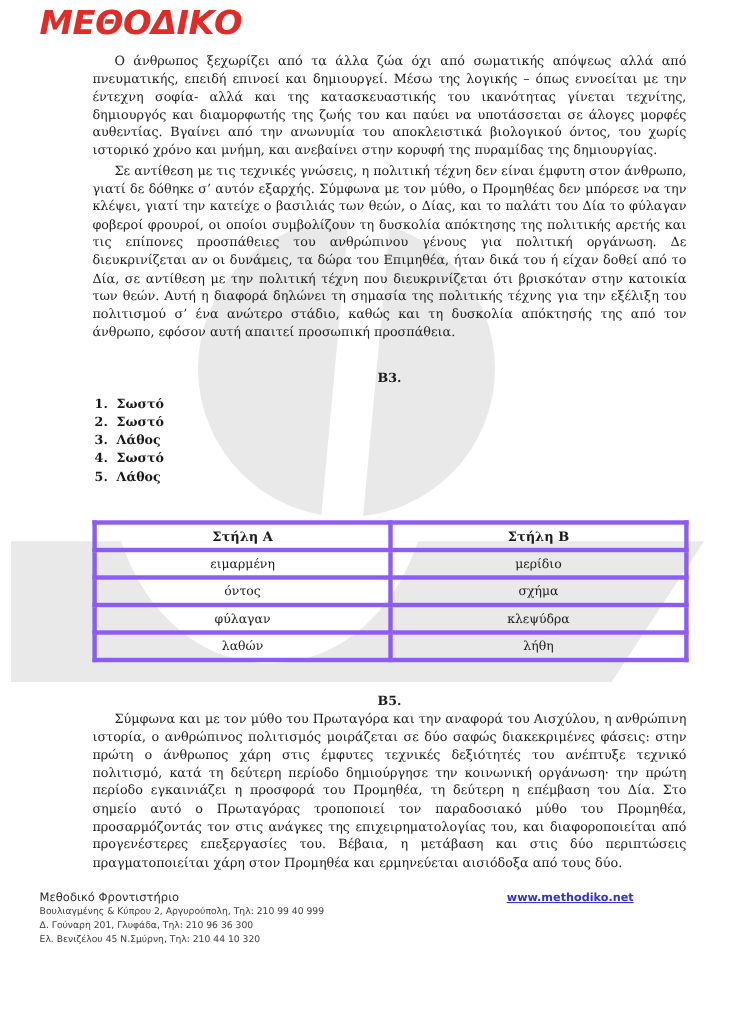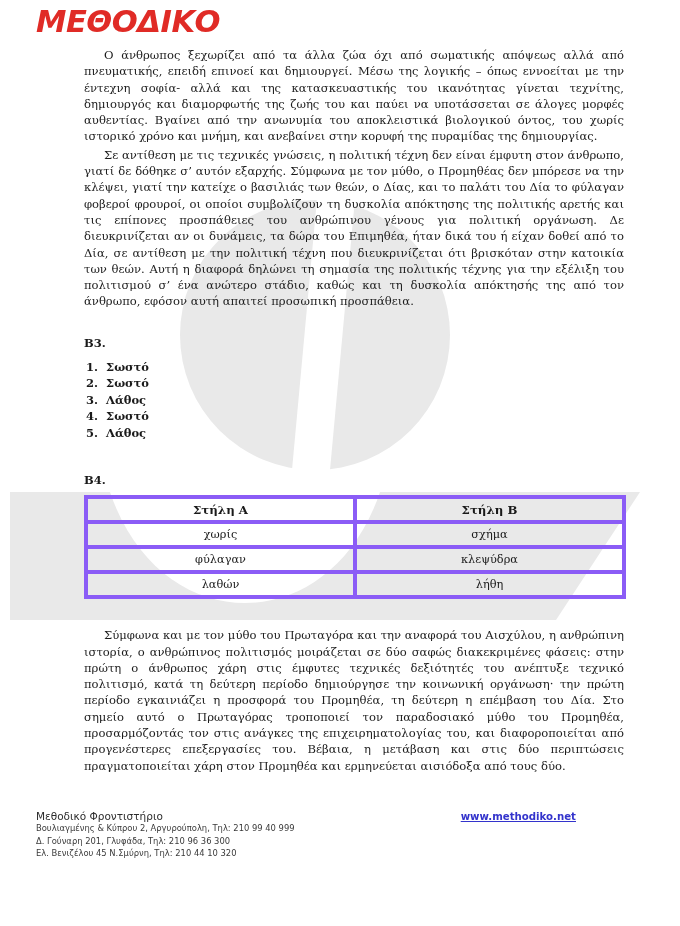--- a/index.html
+++ b/index.html
@@ -75,20 +75,21 @@
     color: #1c1c1c;
   }
   p.para + p.para { margin-top: 2px; }
 
   
   .section-label {
     font-family: "DejaVu Serif", "Liberation Serif", serif;
     font-weight: bold;
     font-size: 11.5px;
     margin: 0;
+    text-align: center;
   }
 
   
   #b3-block { margin-top: 26px; }
   ol.answers {
     margin: 9px 0 0 0;
     padding: 0 0 0 18px;
     list-style-type: decimal;
     font-weight: bold;
     font-size: 11.5px;
@@ -196,50 +197,54 @@
       <ol class="answers">
         <li>Σωστό</li>
         <li>Σωστό</li>
         <li>Λάθος</li>
         <li>Σωστό</li>
         <li>Λάθος</li>
       </ol>
     </div>
 
     <div id="b4-block">
-      <div class="section-label">B4.</div>
       <table class="matchtable">
         <colgroup>
             <col class="c1">
             <col class="c2">
           </colgroup>
         <thead>
           <tr>
             <th>Στήλη Α</th>
             <th>Στήλη Β</th>
           </tr>
         </thead>
         <tbody>
           <tr>
-            <td>χωρίς</td>
+            <td>ειμαρμένη</td>
+            <td>μερίδιο</td>
+          </tr>
+          <tr>
+            <td>όντος</td>
             <td>σχήμα</td>
           </tr>
           <tr>
             <td>φύλαγαν</td>
             <td>κλεψύδρα</td>
           </tr>
           <tr>
             <td>λαθών</td>
             <td>λήθη</td>
           </tr>
         </tbody>
       </table>
     </div>
 
     <div id="b5-block">
+      <div class="section-label">B5.</div>
       <p class="para">Σύμφωνα και με τον μύθο του Πρωταγόρα και την αναφορά του Αισχύλου, η ανθρώπινη ιστορία, ο ανθρώπινος πολιτισμός μοιράζεται σε δύο σαφώς διακεκριμένες φάσεις: στην πρώτη ο άνθρωπος χάρη στις έμφυτες τεχνικές δεξιότητές του ανέπτυξε τεχνικό πολιτισμό, κατά τη δεύτερη περίοδο δημιούργησε την κοινωνική οργάνωση· την πρώτη περίοδο εγκαινιάζει η προσφορά του Προμηθέα, τη δεύτερη η επέμβαση του Δία. Στο σημείο αυτό ο Πρωταγόρας τροποποιεί τον παραδοσιακό μύθο του Προμηθέα, προσαρμόζοντάς τον στις ανάγκες της επιχειρηματολογίας του, και διαφοροποιείται από προγενέστερες επεξεργασίες του. Βέβαια, η μετάβαση και στις δύο περιπτώσεις πραγματοποιείται χάρη στον Προμηθέα και ερμηνεύεται αισιόδοξα από τους δύο.</p>
     </div>
 
   </div>
 
   <div id="footer">
     <div id="footer-top">
       <div id="footer-name">Μεθοδικό Φροντιστήριο</div>
       <a id="footer-link" href="#">www.methodiko.net</a>
     </div>

